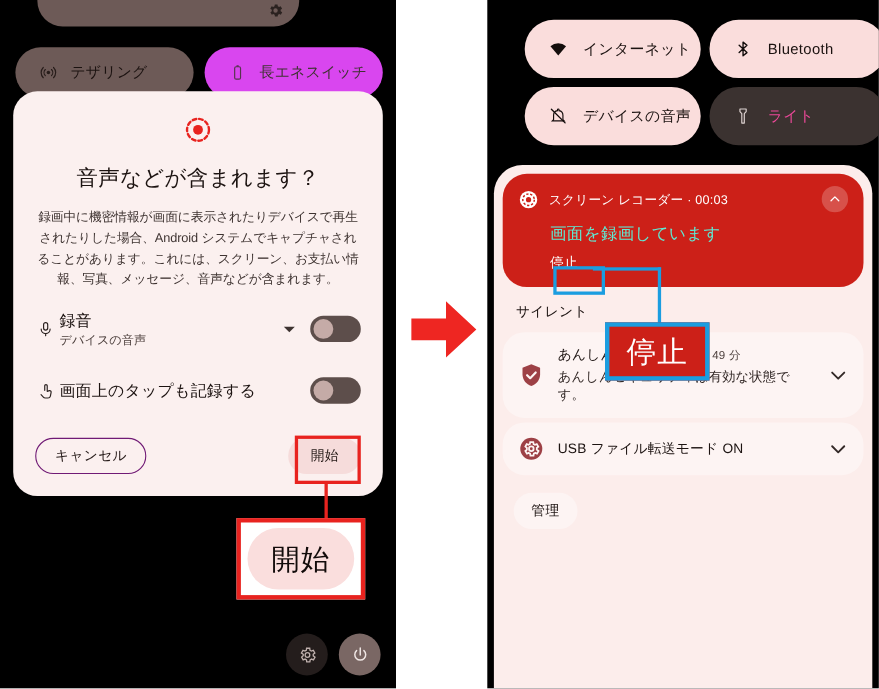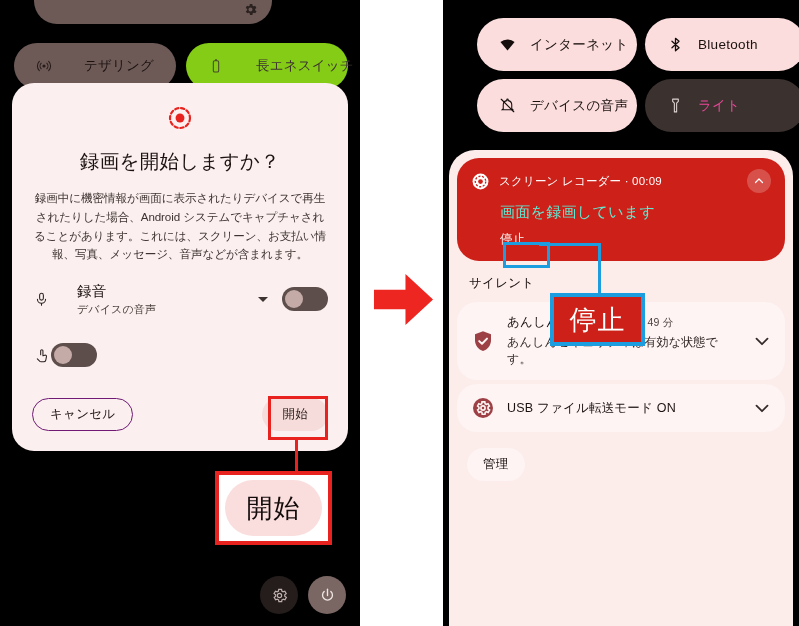--- a/index.html
+++ b/index.html
@@ -23,42 +23,42 @@
   }
   .qs-tile-top .gear {
     position: absolute; right: 14px; top: 24px; width: 15px; height: 15px;
   }
   .qs-row2 { position: absolute; top: 43px; left: 0; width: 360px; height: 48px; }
   .qs-tile {
     position: absolute; height: 46px; border-radius: 26px;
     display: flex; align-items: center; padding-left: 22px; gap: 12px;
   }
   .qs-tile.left  { left: 14px;  width: 162px; background: #6d5a57; }
-  .qs-tile.right { left: 186px; width: 162px; background: #84cc16; }
-  .qs-tile .lbl { font-size: 13.5px; color: #1b1210; letter-spacing: .2px; white-space: nowrap; margin-left: 20px; }
+  .qs-tile.right { left: 186px; width: 162px; background: #d946ef; }
+  .qs-tile .lbl { font-size: 13.5px; color: #1b1210; letter-spacing: .2px; white-space: nowrap; }
   .qs-tile.right .lbl { color: #3e3330; }
   .qs-ic { width: 16px; height: 16px; flex: 0 0 auto; opacity: .85; }
 
   
   #rec-dialog {
     position: absolute; left: 12px; top: 83px; width: 336px; height: 368px;
     background: #fbf0ef; border-radius: 22px; padding: 16px 20px 0 20px;
   }
   #rec-dialog .rec-icon-wrap { display: flex; justify-content: center; margin-top: 6px; }
   #rec-dialog h1 {
     text-align: center; font-size: 19.5px; font-weight: 400; color: #1c1311;
     margin-top: 17px; letter-spacing: .3px;
   }
   #rec-dialog .body {
     margin-top: 14px; font-size: 11.6px; line-height: 1.62; color: #3e3331;
     text-align: center; letter-spacing: -.1px;
   }
   .opt-row { display: flex; align-items: center; margin-top: 14px; height: 42px; }
   .opt-row .oic { width: 19px; flex: 0 0 19px; display: flex; justify-content: center; }
-  .opt-row .otxt { margin-left: 26px; flex: 1 1 auto; }
+  .opt-row .otxt { margin-left: 3px; flex: 1 1 auto; }
   .opt-row .ttl { font-size: 14.5px; color: #1c1311; letter-spacing: .2px; }
   .opt-row .sub { font-size: 11px; color: #4a3d3a; margin-top: 1px; letter-spacing: .1px; }
   .opt-row .caret {
     width: 0; height: 0; border-left: 5px solid transparent; border-right: 5px solid transparent;
     border-top: 5.5px solid #3d3330; margin-right: 14px;
   }
   .switch {
     width: 46px; height: 24px; border-radius: 14px; background: #5d4e4b;
     position: relative; flex: 0 0 46px;
   }
@@ -223,21 +223,21 @@
       </div>
     </div>
 
     <div id="rec-dialog">
       <div class="rec-icon-wrap">
         <svg width="26" height="26" viewBox="0 0 24 24">
           <circle cx="12" cy="12" r="9.2" fill="none" stroke="#e8231f" stroke-width="2" stroke-dasharray="3.1 2.4" stroke-linecap="round"></circle>
           <circle cx="12" cy="12" r="4.1" fill="#e8231f"></circle>
         </svg>
       </div>
-      <h1>録画を開始しますか？</h1>
+      <h1>音声などが含まれます？</h1>
       <p class="body">録画中に機密情報が画面に表示されたりデバイスで再生されたりした場合、Android システムでキャプチャされることがあります。これには、スクリーン、お支払い情報、写真、メッセージ、音声などが含まれます。</p>
 
       <div class="opt-row">
         <span class="oic">
           <svg width="15" height="19" viewBox="0 0 24 24">
             <rect x="9" y="2" width="6" height="11" rx="3" fill="none" stroke="#2b2220" stroke-width="1.7"></rect>
             <path d="M5.5 11.5a6.5 6.5 0 0 0 13 0M12 18v3.2" stroke="#2b2220" stroke-width="1.7" fill="none" stroke-linecap="round"></path>
           </svg>
         </span>
         <span class="otxt">
@@ -248,20 +248,23 @@
         <span class="switch">
           <span class="knob"></span>
         </span>
       </div>
 
       <div class="opt-row">
         <span class="oic">
           <svg width="16" height="19" viewBox="0 0 24 24">
             <path d="M10 11V5a1.7 1.7 0 1 1 3.4 0v7.4l2.8-.9a2 2 0 0 1 2.5 2.3l-1 5a3.4 3.4 0 0 1-3.3 2.7h-3.7a3.4 3.4 0 0 1-2.6-1.3L5 17" fill="none" stroke="#2b2220" stroke-width="1.6" stroke-linecap="round" stroke-linejoin="round"></path>
           </svg>
+        </span>
+        <span class="otxt">
+          <span class="ttl" style="display:block">画面上のタップも記録する</span>
         </span>
         <span class="switch">
           <span class="knob"></span>
         </span>
       </div>
 
       <div class="dlg-actions">
         <button class="btn-cancel">キャンセル</button>
         <button class="btn-start">開始</button>
       </div>
@@ -332,21 +335,21 @@
 
     <div id="shade">
 
       <div id="notif-rec">
         <div class="hdr">
           <svg width="19" height="19" viewBox="0 0 24 24">
             <circle cx="12" cy="12" r="10" fill="#ffffff"></circle>
             <circle cx="12" cy="12" r="6.6" fill="none" stroke="#cc2018" stroke-width="1.7" stroke-dasharray="2.6 2"></circle>
             <circle cx="12" cy="12" r="3" fill="#cc2018"></circle>
           </svg>
-          <span class="app">スクリーン レコーダー · 00:09</span>
+          <span class="app">スクリーン レコーダー · 00:03</span>
           <span class="collapse">
             <svg width="12" height="12" viewBox="0 0 24 24">
               <path d="M5 15l7-7 7 7" fill="none" stroke="#ffffff" stroke-width="2.4" stroke-linecap="round" stroke-linejoin="round"></path>
             </svg>
           </span>
         </div>
         <div class="title">画面を録画しています</div>
         <div class="action">停止</div>
 
         <div id="stop-hl"></div>

